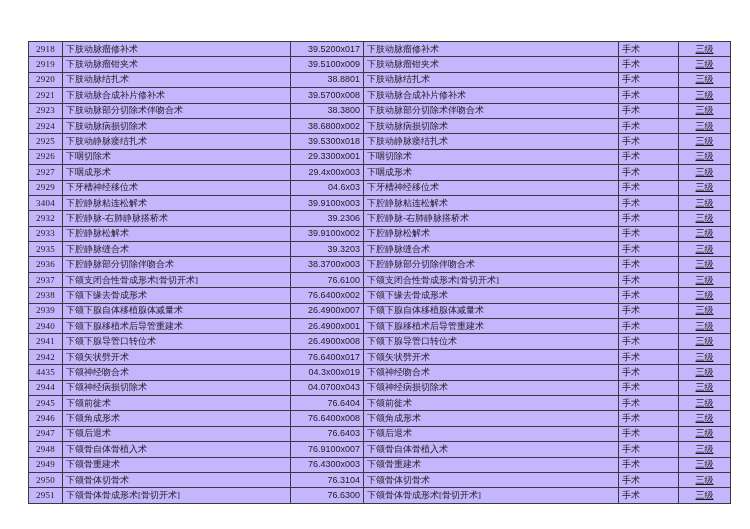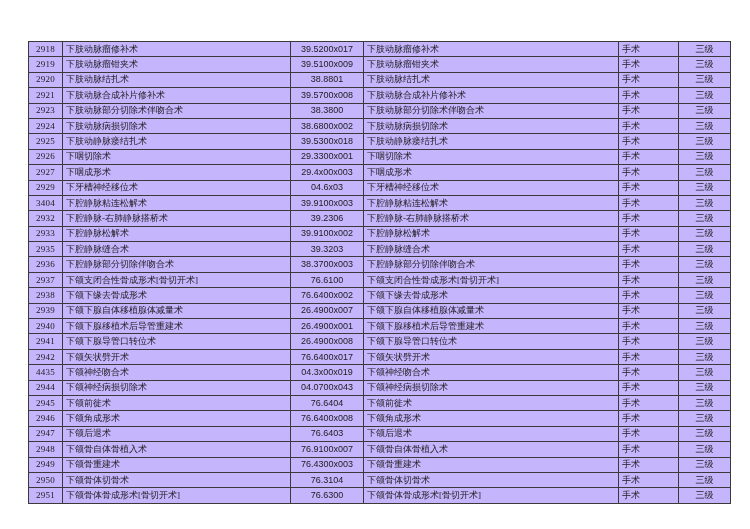--- a/index.html
+++ b/index.html
@@ -43,32 +43,33 @@
     text-align: center;
     font-family: "Liberation Serif", "DejaVu Serif", serif;
     letter-spacing: 0.3px;
   }
   td.col-name, td.col-name2 {
     text-align: left;
     padding-left: 5px;
     font-family: "Liberation Serif", "DejaVu Serif", serif;
   }
   td.col-code {
-    text-align: center;
+    text-align: right;
     padding-left: 4px;
     font-family: "Liberation Sans", "DejaVu Sans", sans-serif;
     font-size: 9.5px;
   }
   td.col-category {
     text-align: left;
   }
   td.col-level {
     text-align: center;
   }
   td.col-level .level-text {
+    text-decoration: underline;
     text-align: center;
   }
 </style>
 </head>
 <body>
 
 <div class="page">
   <table class="proc-table">
     <colgroup>
       <col style="width:34px">

